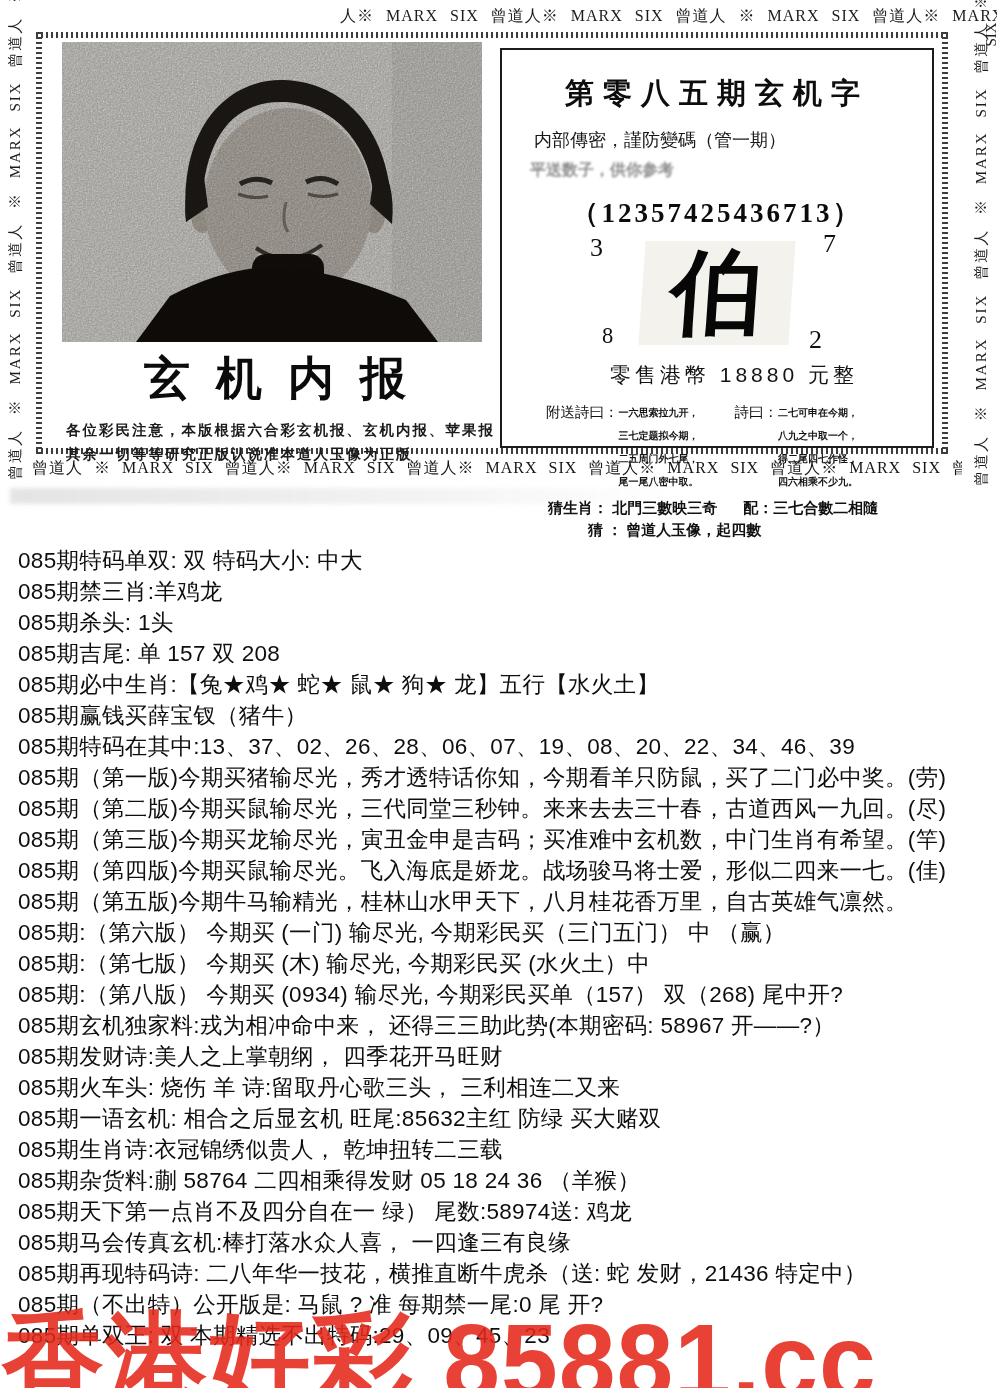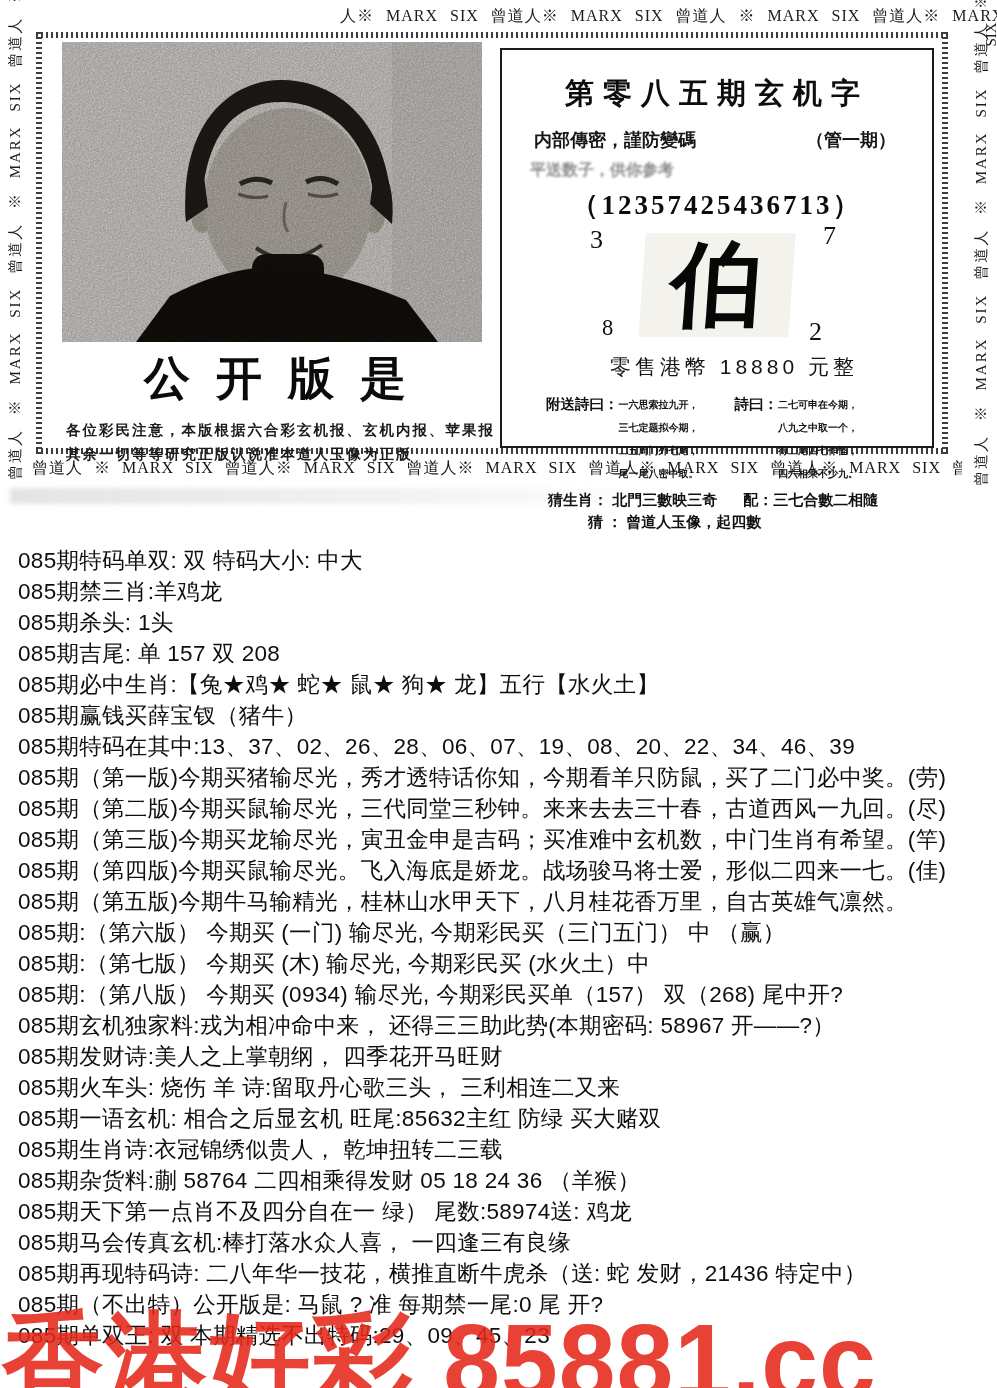--- a/index.html
+++ b/index.html
@@ -38,37 +38,37 @@
     text-align:center;padding-left:22px;color:#0b0b0b;filter:blur(.2px);}
   .note{font-size:14.5px;font-weight:700;letter-spacing:2px;line-height:24px;
     color:#1c1c1c;padding:0 4px;filter:blur(.35px);white-space:nowrap;}
   .note.first{margin-top:8px;}
 
   
   .mystic-box{position:absolute;left:464px;top:16px;width:434px;height:400px;
     border:2px solid #1b1b1b;padding:6px 28px;box-sizing:border-box;}
   .mb-title{margin-top:18px;text-align:center;font-family:"Liberation Serif",serif;
     font-size:29px;font-weight:700;letter-spacing:9px;color:#0d0d0d;}
-  .mb-subrow{display:flex;justify-content:space-between;margin-top:14px;padding:0 8px 0 4px;
-    font-size:18px;font-weight:700;color:#161616;filter:blur(.3px);}
+  .mb-subrow{display:flex;margin-top:14px;padding:0 8px 0 4px;
+    font-size:18px;font-weight:400;color:#161616;filter:blur(.3px);}
   .mb-faint{margin-top:8px;font-size:16px;font-weight:700;color:#8d8d8d;filter:blur(1px);}
-  .mb-seq{margin-top:6px;text-align:center;font-family:"Liberation Serif",serif;
+  .mb-seq{margin-top:14px;text-align:center;font-family:"Liberation Serif",serif;
     font-size:27px;font-weight:700;letter-spacing:3px;color:#0c0c0c;}
   .glyph-block{position:relative;width:290px;margin:10px auto 0;height:104px;}
   .gn{position:absolute;font-family:"Liberation Serif",serif;font-size:26px;color:#101010;}
   .gn.tl{left:18px;top:-8px;} .gn.tr{right:26px;top:-12px;}
   .gn.bl{left:30px;bottom:-6px;} .gn.br{right:40px;bottom:-10px;}
   .glyph-char{position:absolute;left:70px;top:0;width:150px;height:104px;background:#f3f2ed;
     font-family:"Liberation Serif",serif;font-weight:700;font-size:92px;line-height:104px;
     text-align:center;color:#070707;transform:skewX(-4deg);}
   .mb-price{margin-top:16px;text-align:right;padding-right:46px;font-size:21px;font-weight:400;
     letter-spacing:4px;color:#141414;filter:blur(.3px);}
   .poems{display:flex;margin-top:12px;gap:8px;filter:blur(.4px);}
   .poem{display:flex;}
-  .plabel{font-size:14.5px;font-weight:700;white-space:nowrap;margin-top:2px;}
+  .plabel{font-size:14.5px;font-weight:400;white-space:nowrap;margin-top:2px;}
   .poem.leftp{margin-left:16px;} .poem.rightp{margin-left:28px;}
   .plines div{font-size:10px;font-weight:700;line-height:23px;white-space:nowrap;color:#141414;}
   .mb-zrow{display:flex;margin-top:6px;margin-left:18px;gap:26px;font-size:15px;font-weight:700;
     filter:blur(.35px);white-space:nowrap;}
   .mb-grow{margin-top:3px;margin-left:58px;font-size:15px;font-weight:700;filter:blur(.35px);}
 
   
   .body-lines{position:absolute;left:18px;top:545px;width:975px;}
   .bl{height:31px;line-height:31px;font-size:22.5px;white-space:nowrap;color:#0e0e0e;
     letter-spacing:.3px;overflow:visible;}
@@ -116,21 +116,21 @@
         <path d="M246 152 q14 5 30 0" stroke="#6e675d" stroke-width="3" fill="none"></path>
         <path d="M224 162 q-5 20 2 28" stroke="#8d postgres" stroke-width="0" fill="none"></path>
         <path d="M224 160 q-5 20 2 30" stroke="#8a8176" stroke-width="3" fill="none"></path>
         <path d="M198 210 q30 16 58 -2" stroke="#f0ede6" stroke-width="7" fill="none"></path>
         <path d="M194 206 q32 22 66 -3" stroke="#463f36" stroke-width="4" fill="none"></path>
         <path d="M190 228 q36 14 70 0" stroke="#9a9287" stroke-width="3" fill="none"></path>
         <rect x="190" y="212" width="72" height="44" rx="14" fill="#16120e"></rect>
         <path d="M74 300 L108 254 Q162 226 210 225 Q266 226 344 258 L376 300 Z" fill="#15110c"></path>
         <rect width="420" height="300" filter="url(#gr)" opacity="0.33"></rect>
       </svg>
-      <div class="caption">公开版是</div>
+      <div class="caption">玄机内报</div>
       <div class="note first">各位彩民注意，本版根据六合彩玄机报、玄机内报、苹果报</div>
       <div class="note">其余一切等等研究正版认说准本道人玉像为正版</div>
     </div>
 
     <div class="mystic-box">
       <div class="mb-title">第零八五期玄机字</div>
       <div class="mb-subrow">
         <span>内部傳密，謹防變碼</span>
         <span>（管一期）</span>
       </div>

